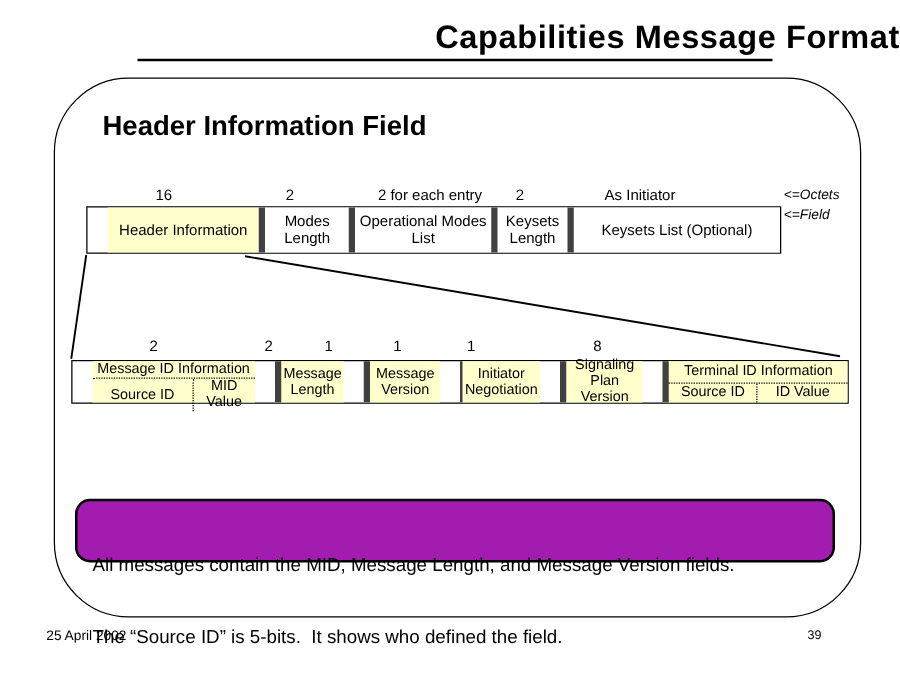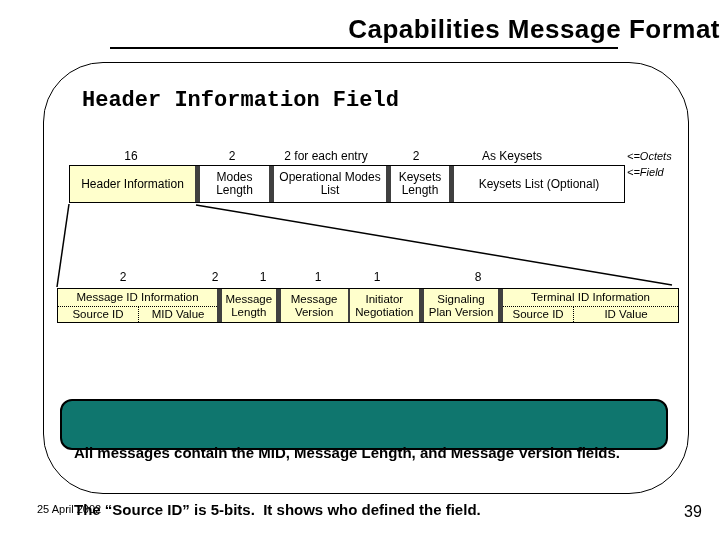--- a/index.html
+++ b/index.html
@@ -7,69 +7,69 @@
          font-family:"Liberation Sans",sans-serif;color:#000;}
 
   .title{position:absolute;left:0;top:14px;width:720px;text-align:right;
          font-size:26px;font-weight:bold;letter-spacing:0.5px;}
   .title-rule{position:absolute;left:110px;top:47px;width:508px;height:2px;background:#000;}
 
   .slide-border{position:absolute;left:43px;top:62px;width:644px;height:430px;
                 border:1.5px solid #000;border-radius:60px;}
 
   .section-heading{position:absolute;left:82px;top:88px;
-                   font-family:Liberation Mono, monospace;font-size:22px;font-weight:bold;}
+                   font-family:Liberation Sans, sans-serif;font-size:22px;font-weight:bold;}
 
   .num{position:absolute;font-size:12px;white-space:nowrap;transform:translateX(-50%);}
   .legend{position:absolute;left:627px;font-size:11px;white-space:nowrap;font-style:italic;}
 
   .fieldrow{position:absolute;display:flex;border:1px solid #000;box-sizing:content-box;}
   .cell{box-sizing:border-box;display:flex;align-items:center;justify-content:center;
         text-align:center;border-left:5px solid #404040;line-height:13px;padding:0 2px;}
   .cell:first-child{border-left:none;}
   .row1{left:69px;top:165px;width:554px;height:36px;font-size:12px;background:#fff;}
   .row2{left:57px;top:288px;width:620px;height:33px;font-size:11.5px;line-height:12px;}
-  .yellow{background:#FFFFCC;}
+  .yellow{background:#FFFFCC;margin-left:16px;}
   .white{background:#FFFFFF;}
   .thickleft{border-left-width:2px;}
 
   .subcell{flex-direction:column;align-items:stretch;justify-content:flex-start;padding:0;}
   .subcell .top{height:17px;display:flex;align-items:center;justify-content:center;
                 border-bottom:1px dotted #000;}
   .subcell .bottom{flex:1;display:flex;}
   .subcell .bottom span{display:flex;align-items:center;justify-content:center;}
   .sub-a{border-right:1px dotted #000;}
 
   .diag{position:absolute;left:0;top:0;pointer-events:none;}
 
   .note{position:absolute;left:60px;top:399px;width:608px;height:51px;box-sizing:border-box;
-        background:#0f766e;border:2px solid #000;border-radius:12px;
-        font-size:15px;font-weight:bold;line-height:19px;padding:4px 8px 0 12px;
+        background:#a21caf;border:2px solid #000;border-radius:12px;
+        font-size:15px;font-weight:normal;line-height:19px;padding:4px 8px 0 12px;
         white-space:pre-wrap;}
 
   .footer-date{position:absolute;left:37px;top:503px;font-size:11px;}
-  .page-num{position:absolute;left:684px;top:503px;font-size:16px;}
+  .page-num{position:absolute;left:646px;top:503px;font-size:10px;}
 </style>
 </head>
 <body>
 
 <div class="slide">
 
   <div class="title">Capabilities Message Format</div>
   <div class="title-rule"></div>
 
   <div class="slide-border"></div>
 
   <div class="section-heading">Header Information Field</div>
 
   <span class="num" style="left:131px;top:149px">16</span>
   <span class="num" style="left:232px;top:149px">2</span>
-  <span class="num" style="left:326px;top:149px">2 for each entry</span>
+  <span class="num" style="left:344px;top:149px">2 for each entry</span>
   <span class="num" style="left:416px;top:149px">2</span>
-  <span class="num" style="left:512px;top:149px">As Keysets</span>
+  <span class="num" style="left:512px;top:149px">As Initiator</span>
 
   <span class="legend" style="top:150px">&lt;=Octets</span>
   <span class="legend" style="top:166px">&lt;=Field</span>
 
   <div class="fieldrow row1">
     <div class="cell yellow" style="width:125px">Header Information</div>
     <div class="cell white" style="width:74px">Modes Length</div>
     <div class="cell white" style="width:117px">Operational Modes List</div>
     <div class="cell white" style="width:63px">Keysets Length</div>
     <div class="cell white" style="width:175px">Keysets List (Optional)</div>

